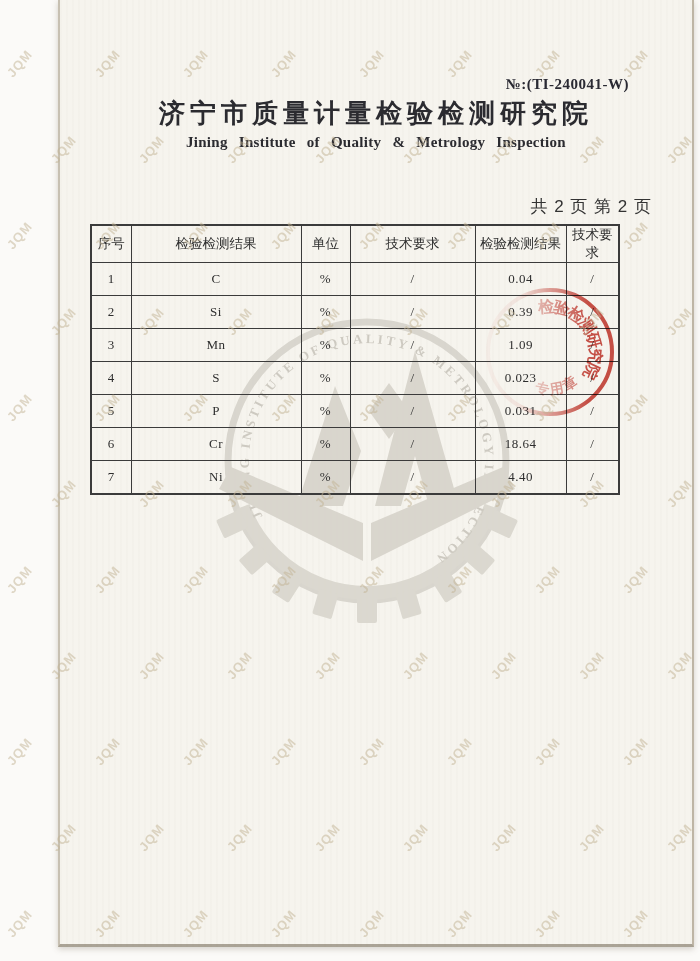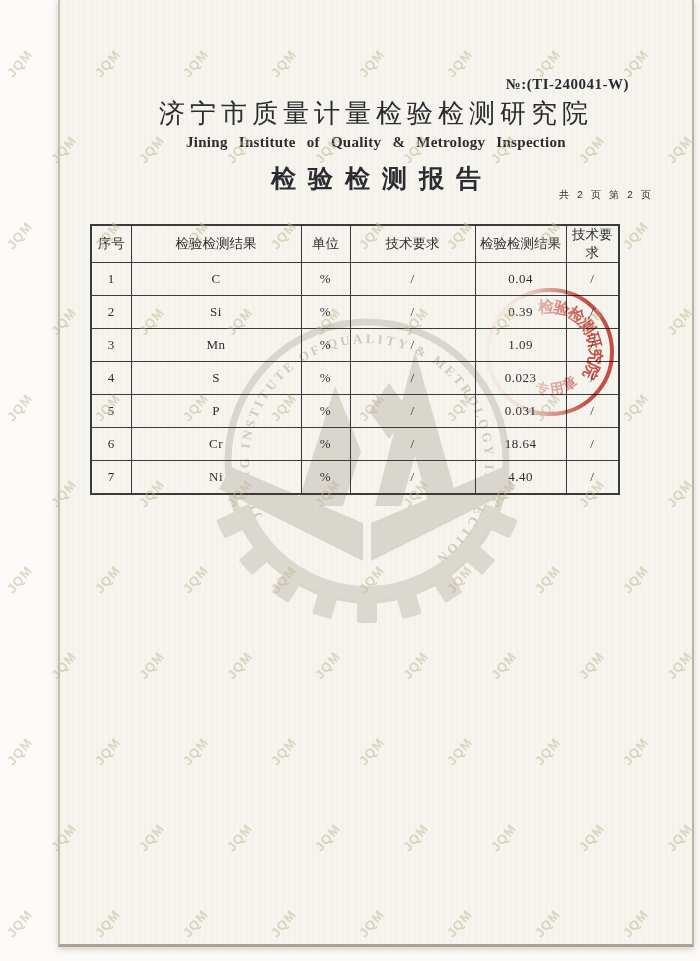--- a/index.html
+++ b/index.html
@@ -19,29 +19,29 @@
         border-left:2px solid rgba(146,133,108,.45);
         border-right:2px solid rgba(146,133,108,.55);
         border-bottom:3px solid rgba(120,110,92,.6);
         box-shadow:0 2px 6px rgba(90,80,60,.25);}
 
   .content{position:absolute;inset:0;z-index:2;color:#2c2c2c;}
 
   .report-no{position:absolute;top:76px;right:63px;
              font:bold 15px "Liberation Serif",serif;letter-spacing:.5px;color:#2a2a33;}
   .title-cn{position:absolute;top:96px;left:0;width:100%;text-align:center;
-            font-weight:400;font-size:26px;letter-spacing:5px;color:#2b2b30;}
+            font-weight:700;font-size:26px;letter-spacing:5px;color:#2b2b30;}
   .title-en{position:absolute;top:134px;left:0;width:100%;text-align:center;
             font:bold 15px "Liberation Serif",serif;word-spacing:7px;letter-spacing:.3px;color:#2b2b30;}
   .report-title-cn{position:absolute;top:162px;left:0;width:100%;text-align:center;
             font-weight:900;font-size:25px;letter-spacing:12px;text-indent:12px;color:#2b2b30;}
   .report-title-en{position:absolute;top:193px;left:0;width:100%;text-align:center;
             font:bold 16px "Liberation Serif",serif;word-spacing:5px;color:#2b2b30;}
-  .page-info{position:absolute;top:188px;right:40px;font-size:10px;
-             letter-spacing:1px;color:#333;font-family:Liberation Mono, monospace;}
+  .page-info{position:absolute;top:195px;right:40px;font-size:17px;
+             letter-spacing:1px;color:#333;}
 
   table.report{position:absolute;top:224px;left:30px;width:528px;
                border-collapse:collapse;table-layout:fixed;
                font-family:"Liberation Serif",serif;}
   table.report th,table.report td{border:1px solid #3b3b3b;text-align:center;
                padding:0;font-weight:normal;color:#2e2e2e;background:transparent;}
   table.report th{height:23px;font-size:13.5px;font-family:"Liberation Sans",sans-serif;}
   table.report td{height:32px;font-size:13px;letter-spacing:.5px;}
   table.report tr>*:first-child{border-left:2px solid #3b3b3b;}
   table.report tr>*:last-child{border-right:2px solid #3b3b3b;}
@@ -239,21 +239,20 @@
           <text text-anchor="middle" transform="rotate(170) translate(0,-42) rotate(180)">用</text>
           <text text-anchor="middle" transform="rotate(148) translate(0,-42) rotate(180)">章</text>
         </g>
       </g>
     </svg>
 
     <div class="content">
       <div class="report-no">№:(TI-240041-W)</div>
       <div class="title-cn">济宁市质量计量检验检测研究院</div>
       <div class="title-en">Jining Institute of Quality &amp; Metrology Inspection</div>
-      <div class="report-title-cn">检验检测报告</div>
       <div class="page-info">共 2 页 第 2 页</div>
 
       <table class="report">
         <colgroup>
           <col style="width:40px">
             <col style="width:170px">
             <col style="width:49px">
           <col style="width:125px">
             <col style="width:91px">
             <col style="width:53px">

